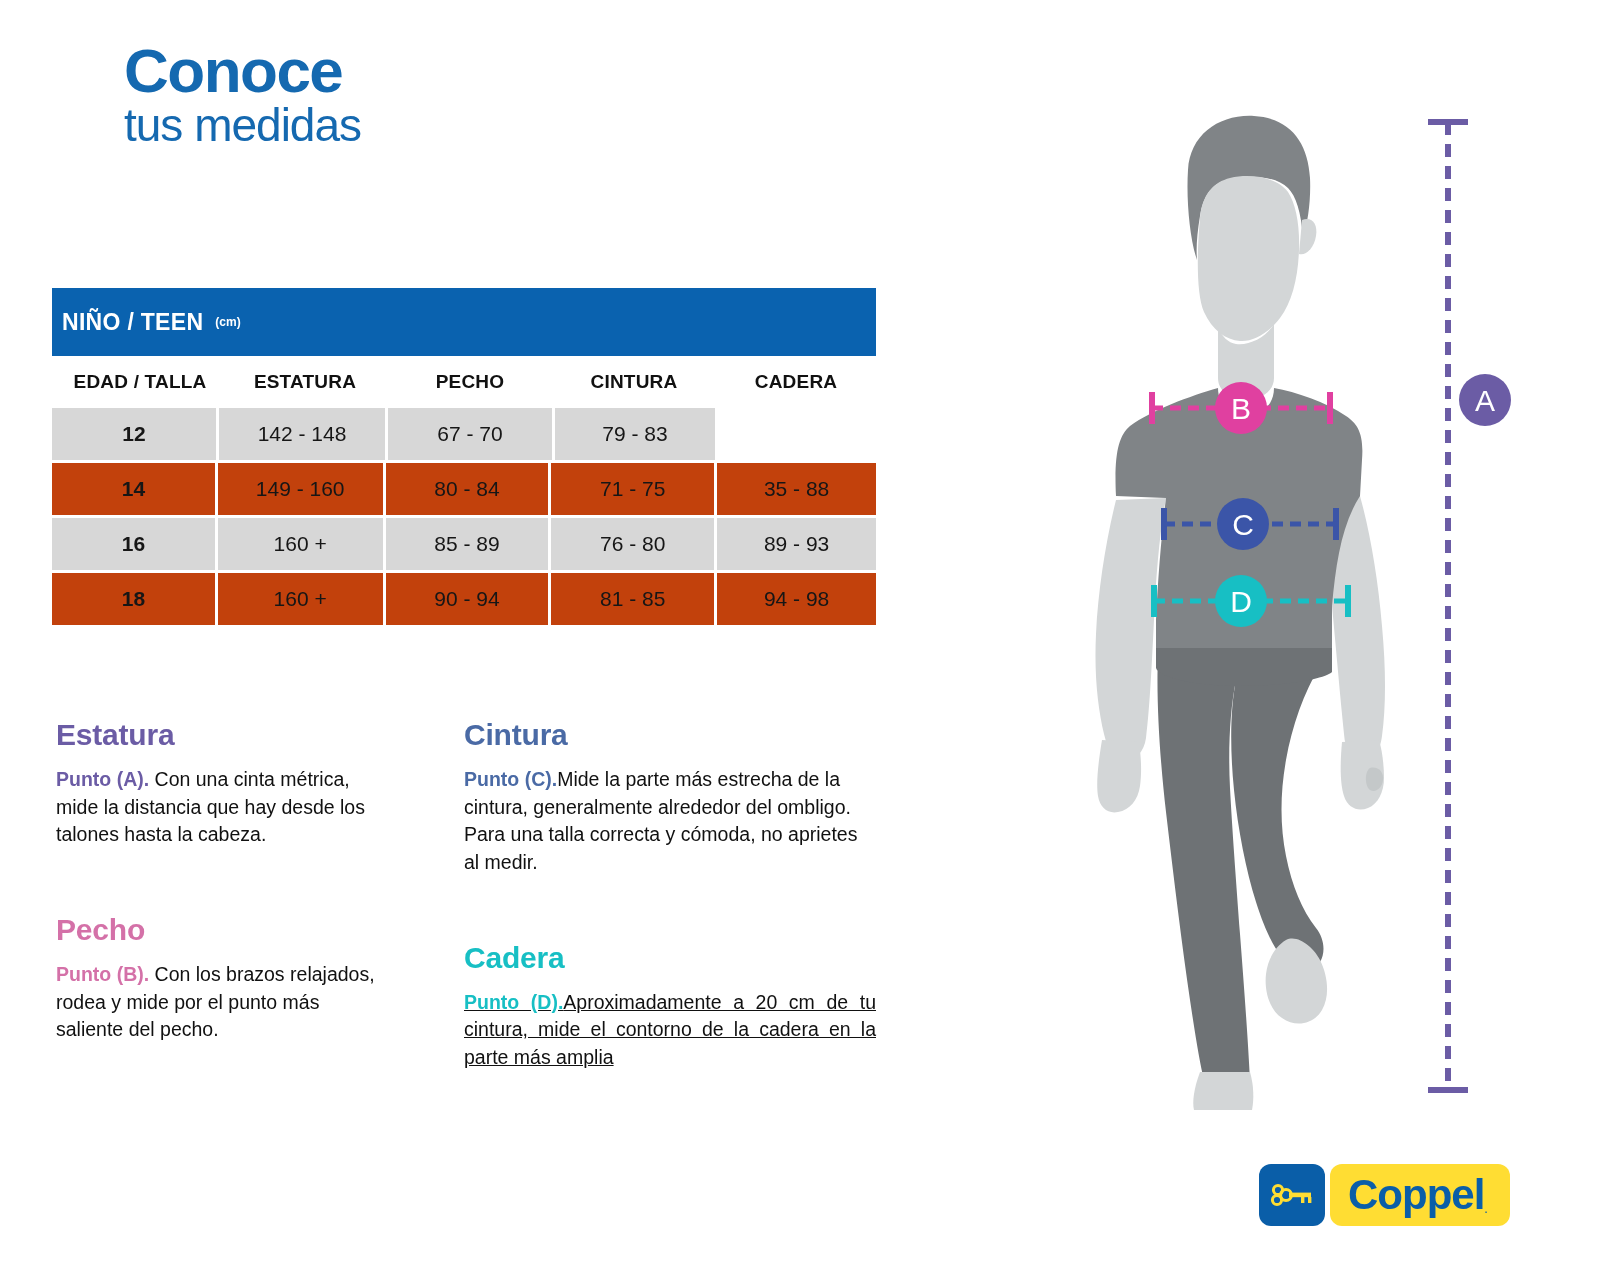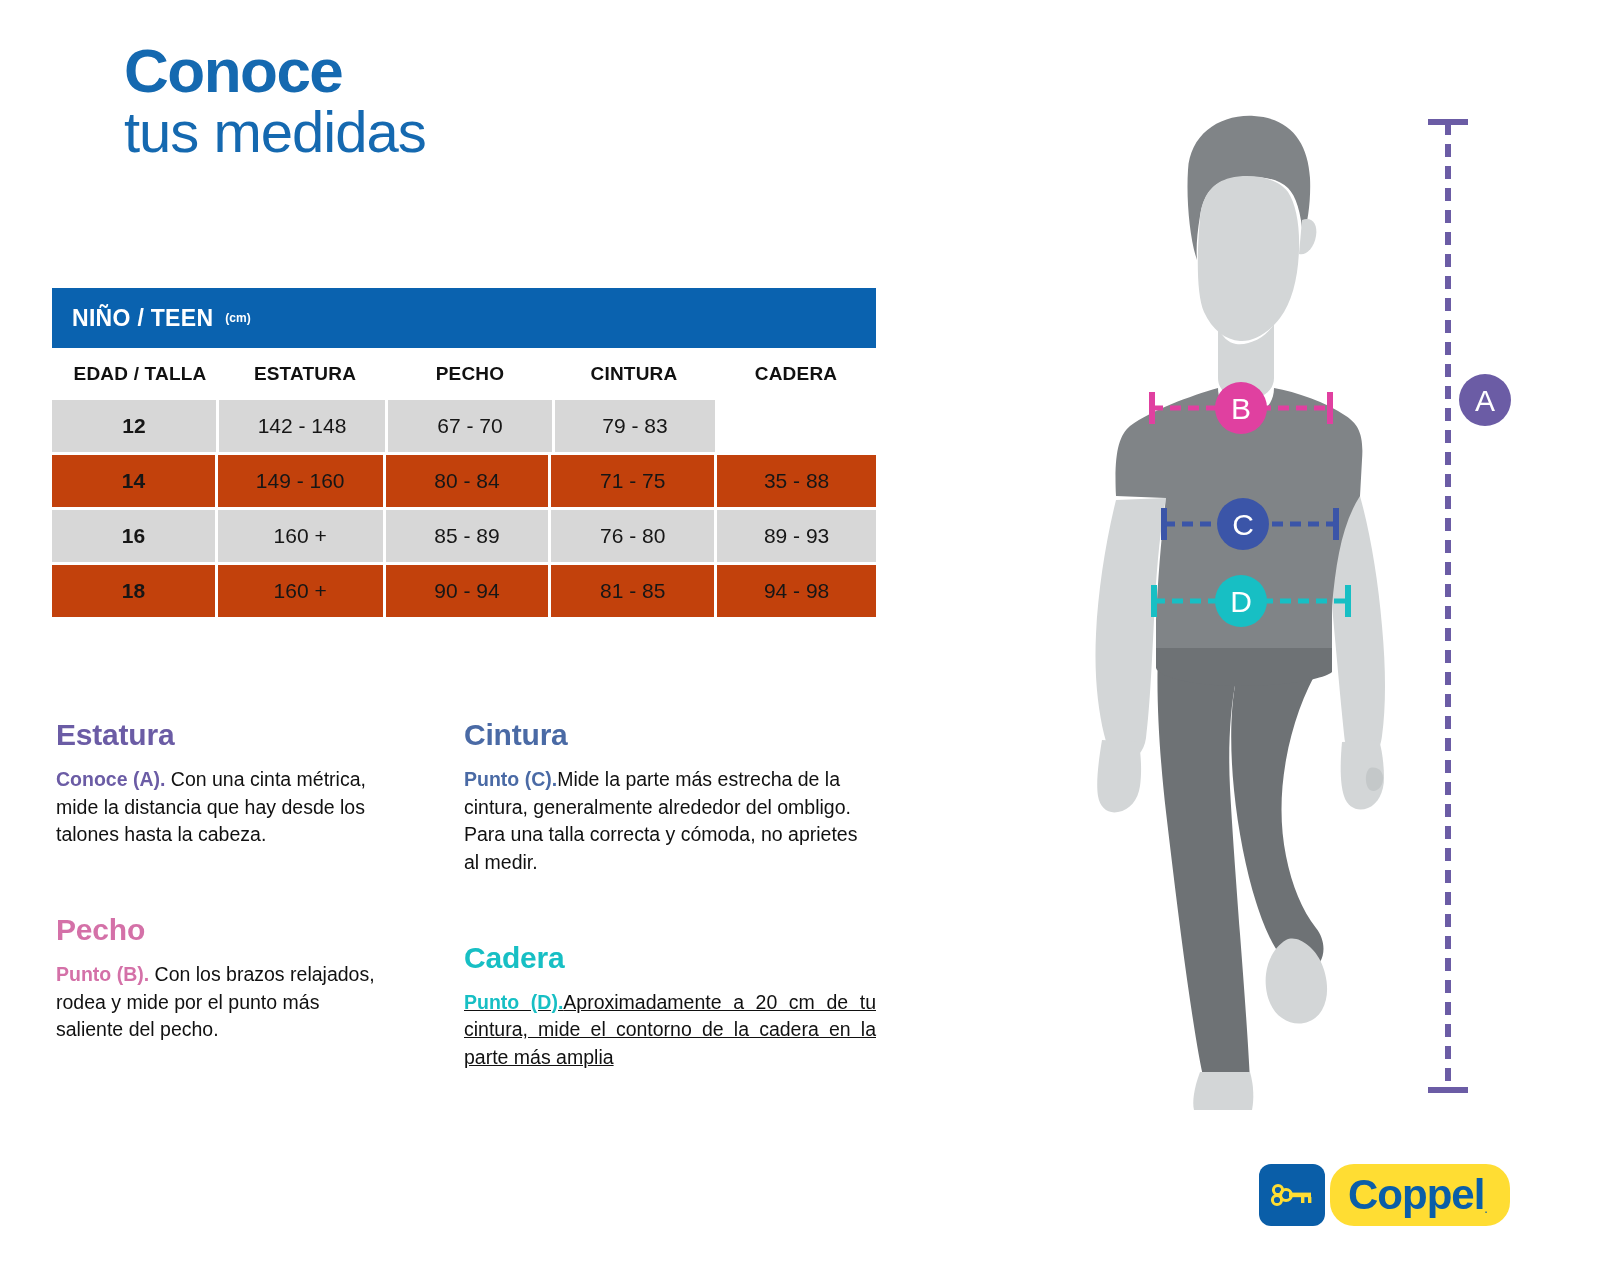--- a/index.html
+++ b/index.html
@@ -11,29 +11,29 @@
   }
   #root { position: relative; width: 1600px; height: 1280px; }
 
   
   #title-block { position: absolute; left: 76px; top: 38px; margin-left: 48px; }
   #title-line1 {
     font-size: 62px; font-weight: bold; color: #1569b0;
     letter-spacing: -1.5px; line-height: 1.08;
   }
   #title-line2 {
-    font-size: 58px; font-weight: normal; color: #1569b0;
+    font-size: 46px; font-weight: normal; color: #1569b0;
     letter-spacing: -1px; line-height: 1.08; margin-top: -4px;
   }
 
   
   #table-block { position: absolute; left: 52px; top: 288px; width: 824px; }
   #table-banner {
-    background: #0a62af; height: 60px;
-    display: flex; align-items: center; padding-left: 20px;
+    background: #0a62af; height: 68px;
+    display: flex; align-items: center; padding-left: 10px;
   }
   #banner-title {
     color: #ffffff; font-size: 23px; font-weight: bold; letter-spacing: 0.3px;
   }
   #banner-unit {
     color: #ffffff; font-size: 12px; font-weight: bold; margin-left: 12px;
   }
   #table-headrow {
     display: flex; height: 52px; align-items: center; justify-content: flex-end;
   }
@@ -87,21 +87,21 @@
   #logo-block {
     position: absolute; left: 1259px; top: 1164px;
     display: flex; align-items: center;
   }
   #logo-key-box {
     width: 66px; height: 62px; background: #0a5ea8; border-radius: 12px;
     display: flex; align-items: center; justify-content: center;
     margin-right: 5px;
   }
   #logo-word-box {
-    height: 62px; background: #ffdd33; border-radius: 24px;
+    height: 62px; background: #ffdd33; border-radius: 12px;
     display: flex; align-items: center; padding: 0 22px 0 18px;
   }
   #logo-word {
     font-size: 42px; font-weight: bold; color: #0a5ea8; letter-spacing: -1px;
   }
   #logo-reg { font-size: 13px; color: #0a5ea8; align-self: flex-end; margin-bottom: 10px; }
 </style>
 </head>
 <body>
 
@@ -160,21 +160,21 @@
 
   </div>
 
   <div id="desc-block">
 
     <div class="desc-col desc-left">
 
       <div class="desc-sec">
         <div class="desc-h" style="color: rgb(107, 92, 165);">Estatura</div>
         <div class="desc-p">
-          <span class="pt" style="color: rgb(107, 92, 165);">Conoce (A).</span><span> Con una cinta métrica, mide la distancia que hay desde los talones hasta la cabeza.</span>
+          <span class="pt" style="color: rgb(107, 92, 165);">Punto (A).</span><span> Con una cinta métrica, mide la distancia que hay desde los talones hasta la cabeza.</span>
         </div>
       </div>
 
       <div class="desc-sec" style="margin-top:64px">
         <div class="desc-h" style="color: rgb(212, 113, 168);">Pecho</div>
         <div class="desc-p">
           <span class="pt" style="color: rgb(212, 113, 168);">Punto (B).</span><span> Con los brazos relajados, rodea y mide por el punto más saliente del pecho.</span>
         </div>
       </div>
 

